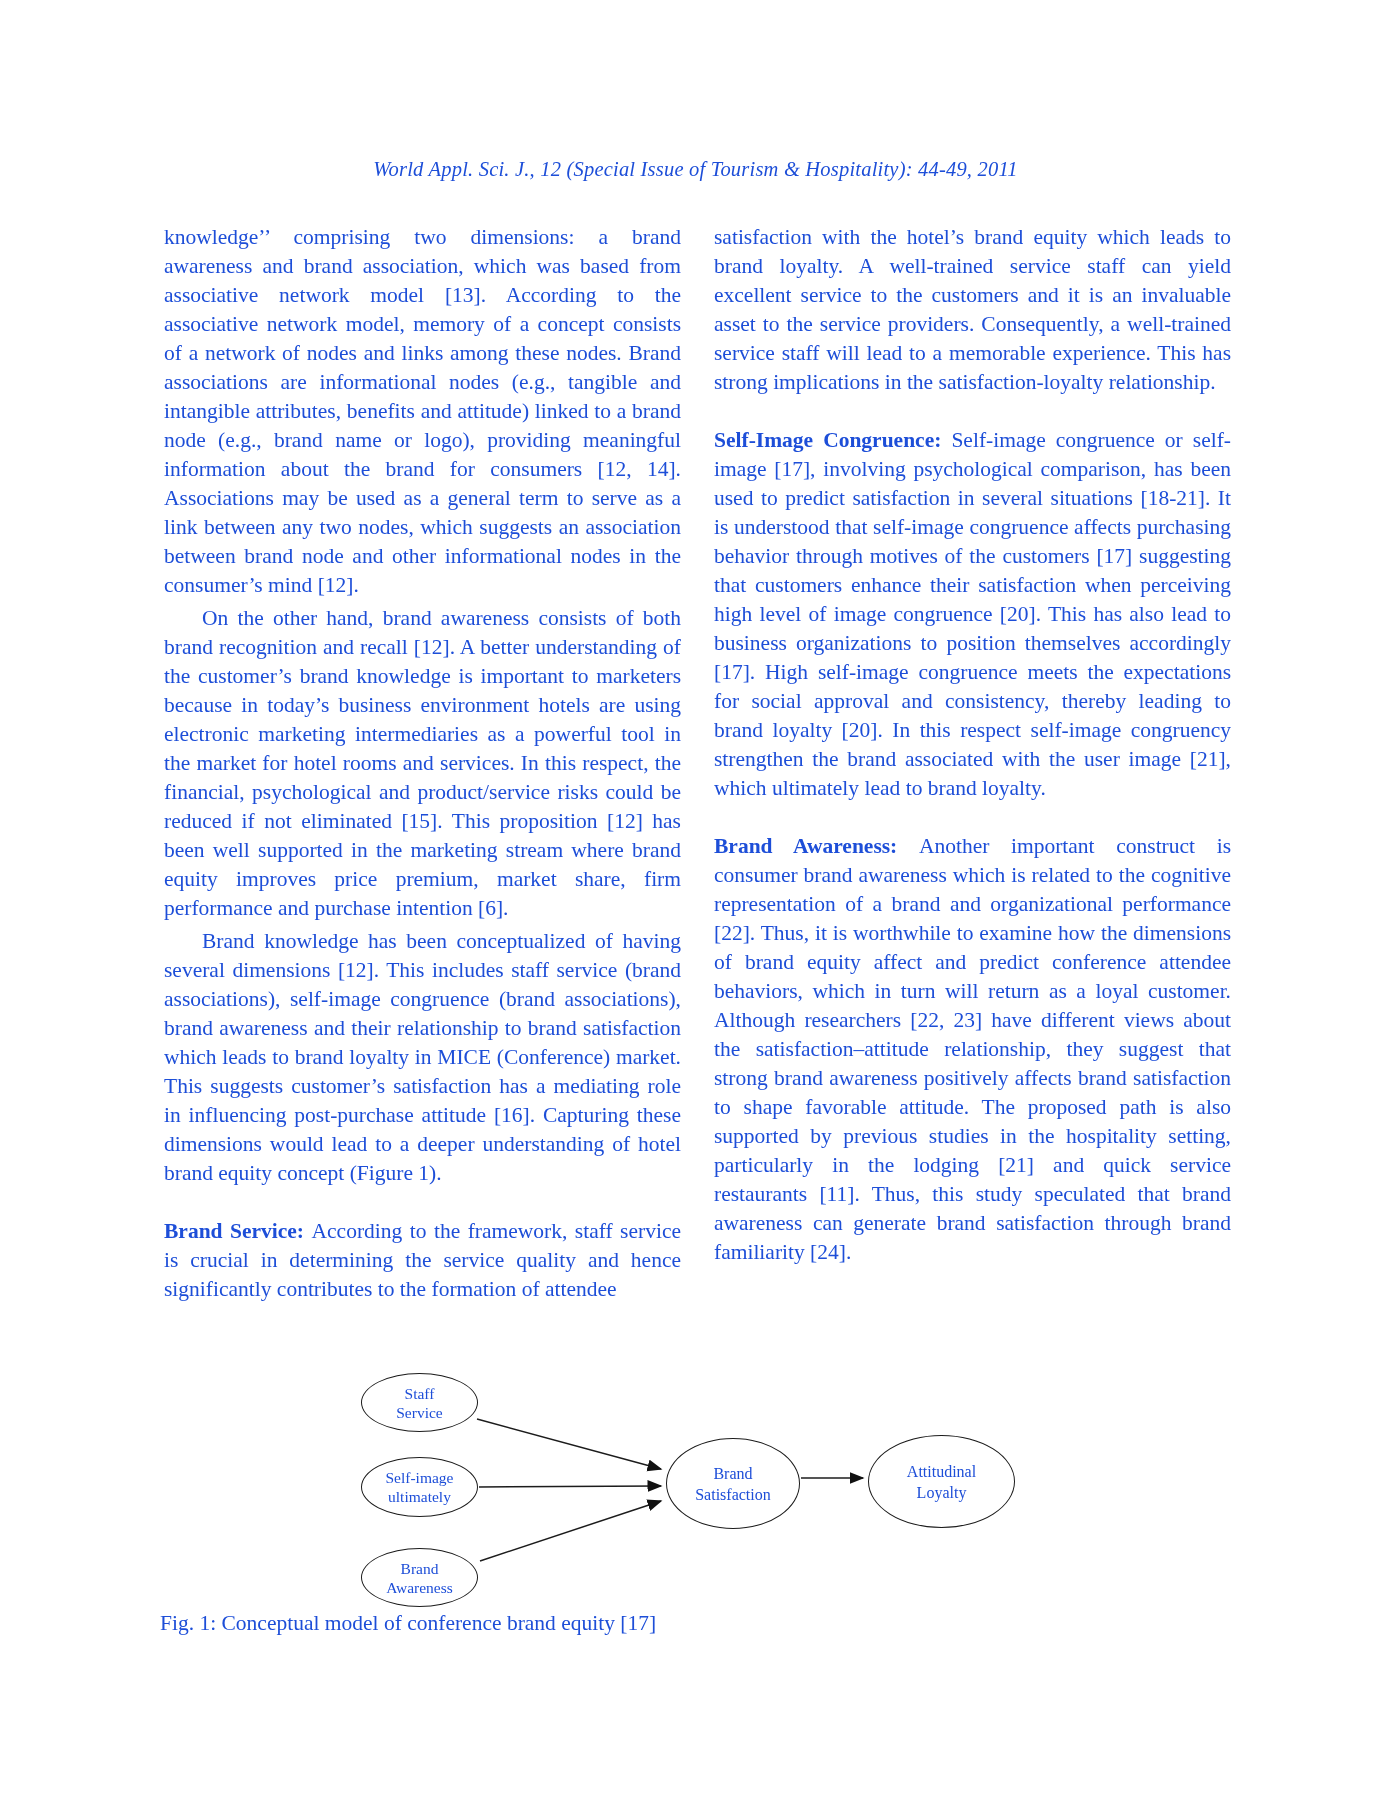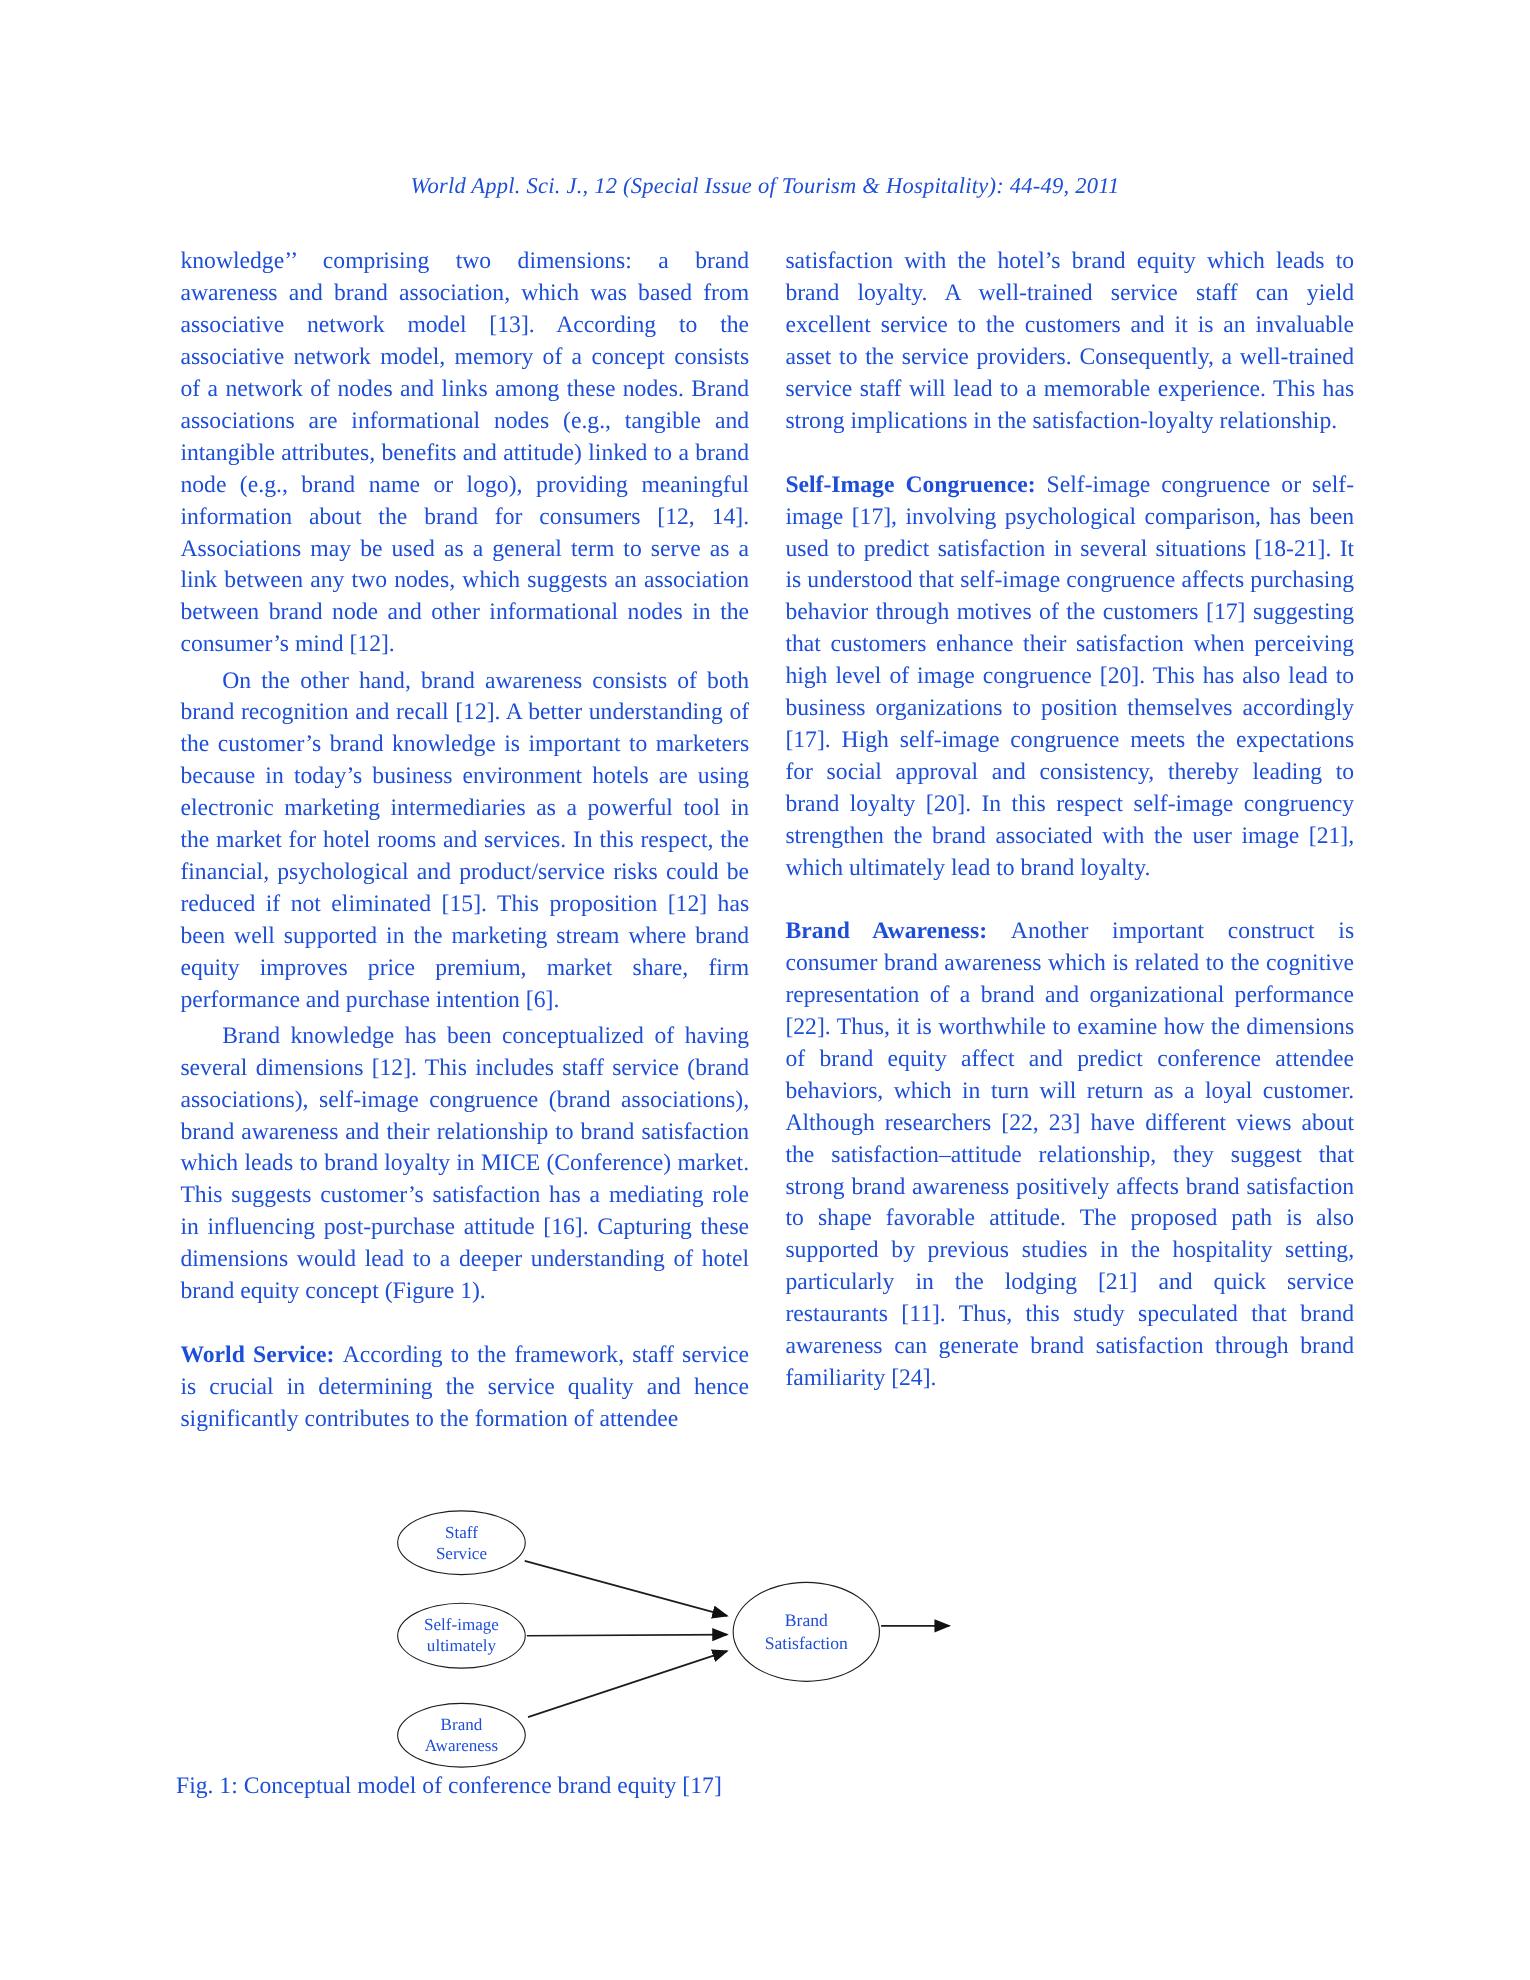--- a/index.html
+++ b/index.html
@@ -60,21 +60,21 @@
 
 <div class="page">
 
   <div class="journal-header">World Appl. Sci. J., 12 (Special Issue of Tourism &amp; Hospitality): 44-49, 2011</div>
 
   <div class="columns">
     <div class="col">
       <p class="para"><b class="ph"></b><span>knowledge’’ comprising two dimensions: a brand awareness and brand association, which was based from associative network model [13]. According to the associative network model, memory of a concept consists of a network of nodes and links among these nodes. Brand associations are informational nodes (e.g., tangible and intangible attributes, benefits and attitude) linked to a brand node (e.g., brand name or logo), providing meaningful information about the brand for consumers [12, 14]. Associations may be used as a general term to serve as a link between any two nodes, which suggests an association between brand node and other informational nodes in the consumer’s mind [12].</span></p>
       <p class="para indent"><b class="ph"></b><span>On the other hand, brand awareness consists of both brand recognition and recall [12]. A better understanding of the customer’s brand knowledge is important to marketers because in today’s business environment hotels are using electronic marketing intermediaries as a powerful tool in the market for hotel rooms and services. In this respect, the financial, psychological and product/service risks could be reduced if not eliminated [15]. This proposition [12] has been well supported in the marketing stream where brand equity improves price premium, market share, firm performance and purchase intention [6].</span></p>
       <p class="para indent"><b class="ph"></b><span>Brand knowledge has been conceptualized of having several dimensions [12]. This includes staff service (brand associations), self-image congruence (brand associations), brand awareness and their relationship to brand satisfaction which leads to brand loyalty in MICE (Conference) market. This suggests customer’s satisfaction has a mediating role in influencing post-purchase attitude [16]. Capturing these dimensions would lead to a deeper understanding of hotel brand equity concept (Figure 1).</span></p>
-      <p class="para gap"><b class="ph">World Service: </b><span>According to the framework, staff service is crucial in determining the service quality and hence significantly contributes to the formation of attendee</span></p>
+      <p class="para gap"><b class="ph">Brand Service: </b><span>According to the framework, staff service is crucial in determining the service quality and hence significantly contributes to the formation of attendee</span></p>
     </div>
     <div class="col">
       <p class="para"><b class="ph"></b><span>satisfaction with the hotel’s brand equity which leads to brand loyalty. A well-trained service staff can yield excellent service to the customers and it is an invaluable asset to the service providers. Consequently, a well-trained service staff will lead to a memorable experience. This has strong implications in the satisfaction-loyalty relationship.</span></p>
       <p class="para gap"><b class="ph">Self-Image Congruence: </b><span>Self-image congruence or self-image [17], involving psychological comparison, has been used to predict satisfaction in several situations [18-21]. It is understood that self-image congruence affects purchasing behavior through motives of the customers [17] suggesting that customers enhance their satisfaction when perceiving high level of image congruence [20]. This has also lead to business organizations to position themselves accordingly [17]. High self-image congruence meets the expectations for social approval and consistency, thereby leading to brand loyalty [20]. In this respect self-image congruency strengthen the brand associated with the user image [21], which ultimately lead to brand loyalty.</span></p>
       <p class="para gap"><b class="ph">Brand Awareness: </b><span>Another important construct is consumer brand awareness which is related to the cognitive representation of a brand and organizational performance [22]. Thus, it is worthwhile to examine how the dimensions of brand equity affect and predict conference attendee behaviors, which in turn will return as a loyal customer. Although researchers [22, 23] have different views about the satisfaction–attitude relationship, they suggest that strong brand awareness positively affects brand satisfaction to shape favorable attitude. The proposed path is also supported by previous studies in the hospitality setting, particularly in the lodging [21] and quick service restaurants [11]. Thus, this study speculated that brand awareness can generate brand satisfaction through brand familiarity [24].</span></p>
     </div>
   </div>
 
   <svg class="fig-arrows" viewBox="340 1360 700 260" width="700" height="260">
     <defs>
@@ -89,17 +89,19 @@
   </svg>
 
   <div class="fig-node" id="node-staff">Staff
 Service</div>
   <div class="fig-node" id="node-selfimage">Self-image
 ultimately</div>
   <div class="fig-node" id="node-awareness">Brand
 Awareness</div>
   <div class="fig-node" id="node-satisfaction">Brand
 Satisfaction</div>
+  <div class="fig-node" id="node-loyalty">Attitudinal
+Loyalty</div>
 
   <div class="fig-caption">Fig. 1: Conceptual model of conference brand equity [17]</div>
 
 
 </div>
 
 </body></html>

